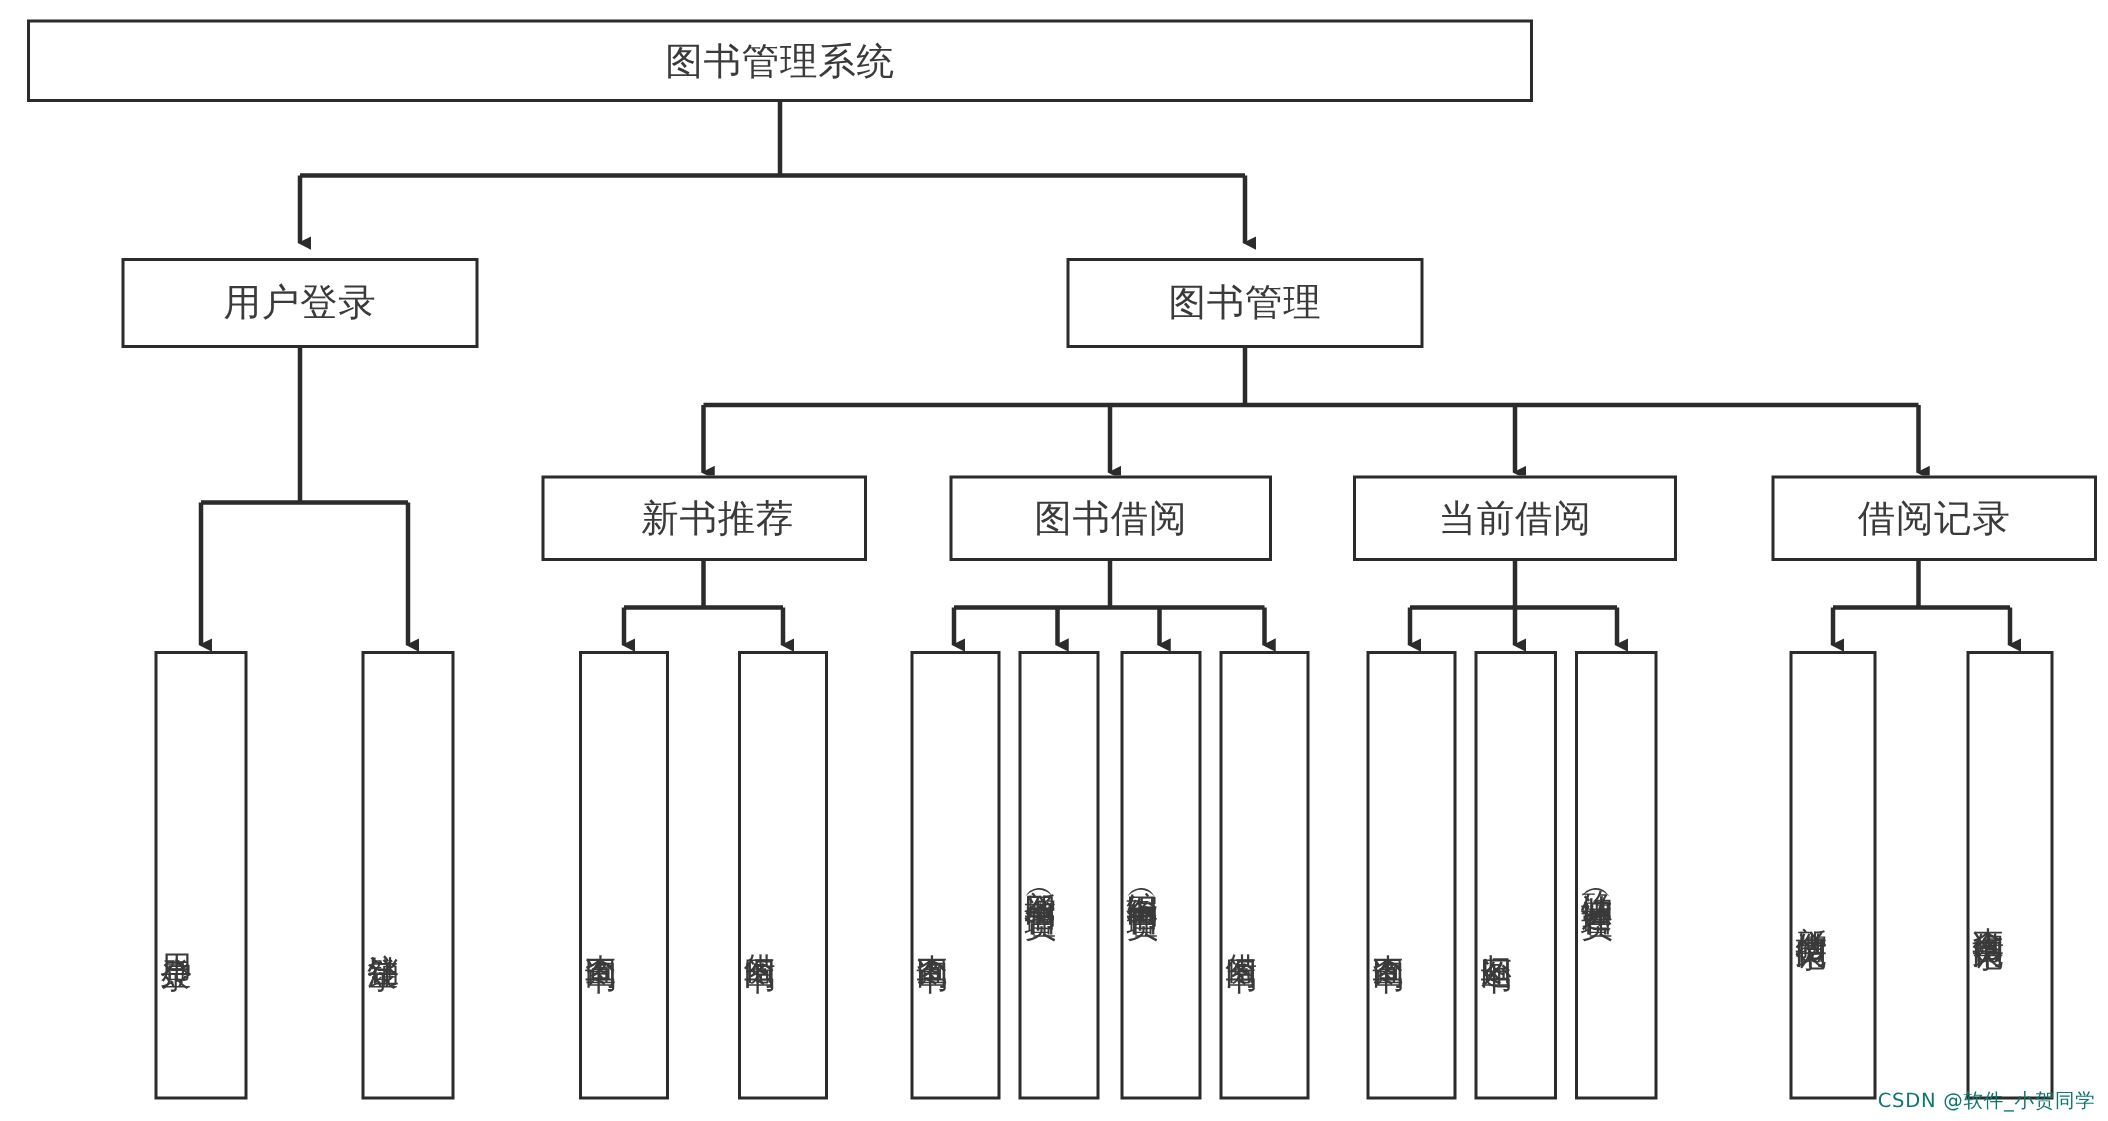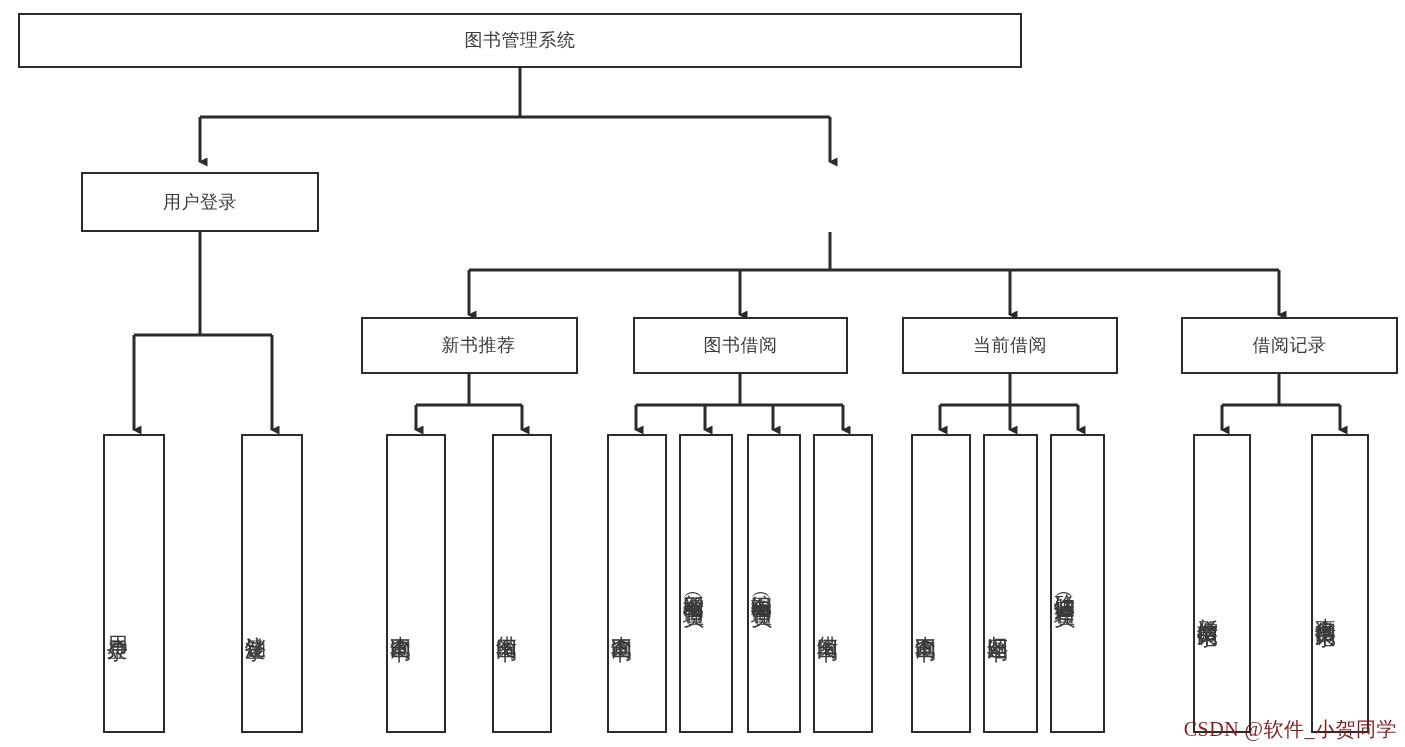--- a/index.html
+++ b/index.html
@@ -21,21 +21,21 @@
     position: absolute;
     box-sizing: border-box;
     border: 2px solid #2b2b2b;
     background: #ffffff;
     display: flex;
     align-items: center;
     justify-content: center;
     color: #333333;
   }
   .node .label {
-    font-size: 18px;
+    font-size: 25px;
     line-height: 1.12;
     letter-spacing: 0.5px;
     color: #3a3a3a;
     white-space: nowrap;
   }
   .node.vertical {
     align-items: center;
     justify-content: flex-start;
     padding-top: 6px;
   }
@@ -60,25 +60,24 @@
     left: 0;
     top: 0;
     width: 1405px;
     height: 747px;
     pointer-events: none;
   }
   #watermark {
     position: absolute;
     right: 8px;
     bottom: 4px;
-    font-size: 20px;
-    color: #7f1d1d;
+    font-size: 13px;
+    color: #0f766e;
     letter-spacing: 0.5px;
     white-space: nowrap;
-    font-family: Liberation Serif, serif;
   }
 </style>
 </head>
 <body>
 
 <div id="canvas">
 
   <svg id="wires" viewBox="0 0 1405 747">
     <defs>
       <marker id="arrow" markerWidth="10" markerHeight="10" refX="4.5" refY="7.5" orient="auto" markerUnits="userSpaceOnUse">
@@ -129,20 +128,23 @@
     </g>
   </svg>
 
   <div class="node" style="left:18px; top:13px; width:1004px; height:55px;">
     <span class="label">图书管理系统</span>
   </div>
 
   <div class="node" style="left:81px; top:172px; width:238px; height:60px;">
     <span class="label">用户登录</span>
   </div>
+  <div class="node" style="left:711px; top:172px; width:238px; height:60px;">
+    <span class="label">图书管理</span>
+  </div>
 
   <div class="node" style="left:361px; top:317px; width:217px; height:57px;padding-left:18px;">
     <span class="label">新书推荐</span>
   </div>
   <div class="node" style="left:902px; top:317px; width:216px; height:57px;">
     <span class="label">当前借阅</span>
   </div>
   <div class="node" style="left:633px; top:317px; width:215px; height:57px;">
     <span class="label">图书借阅</span>
   </div>

